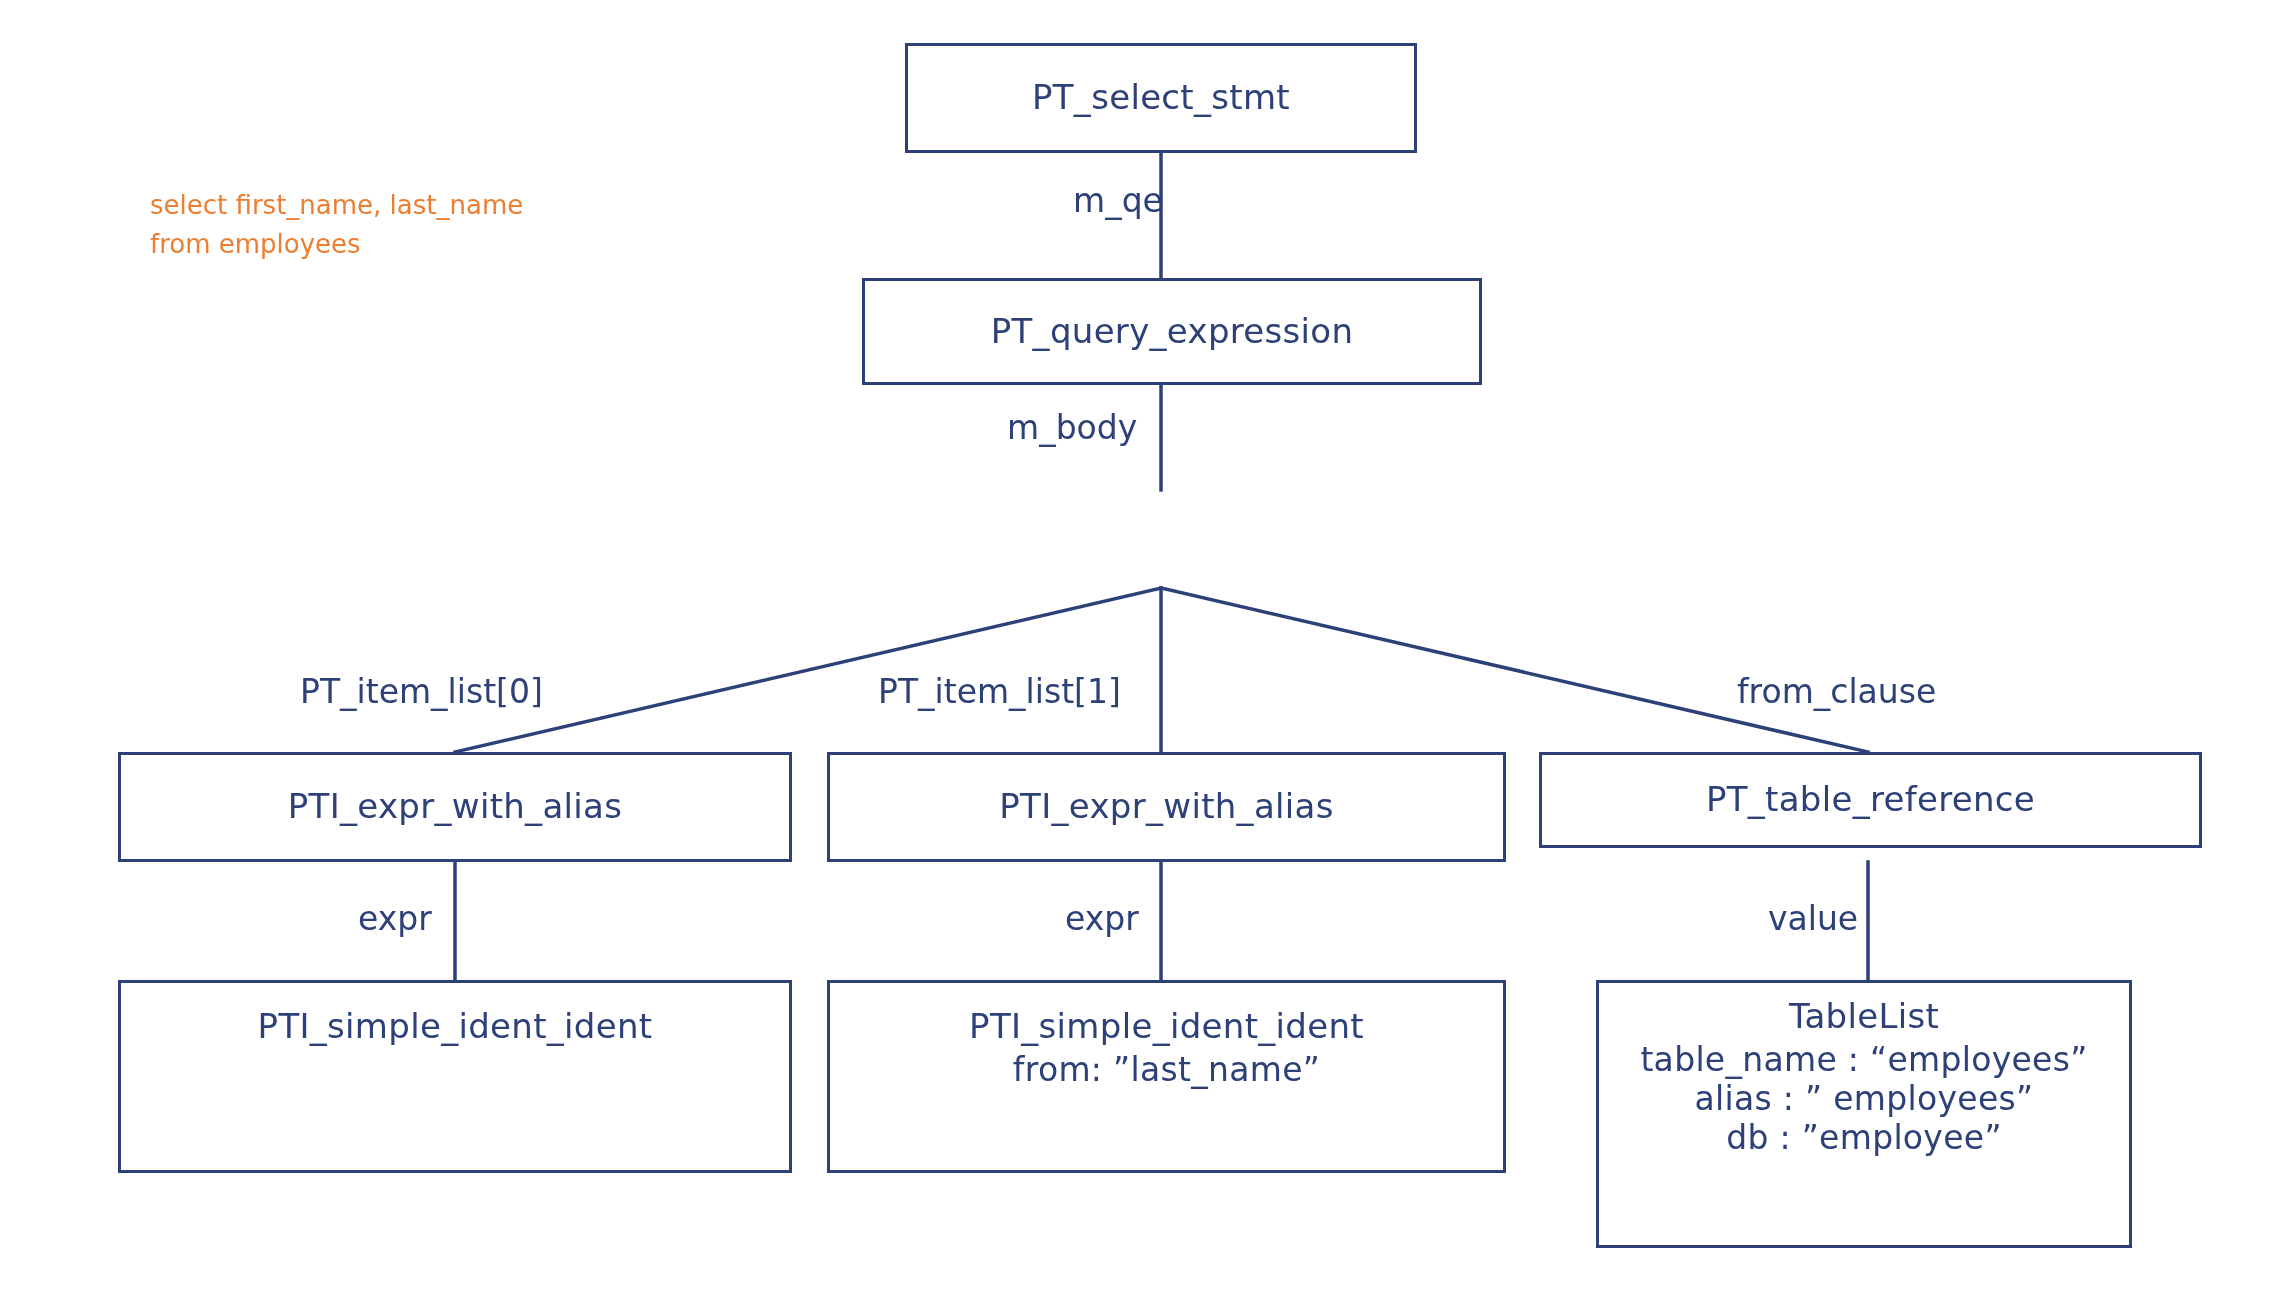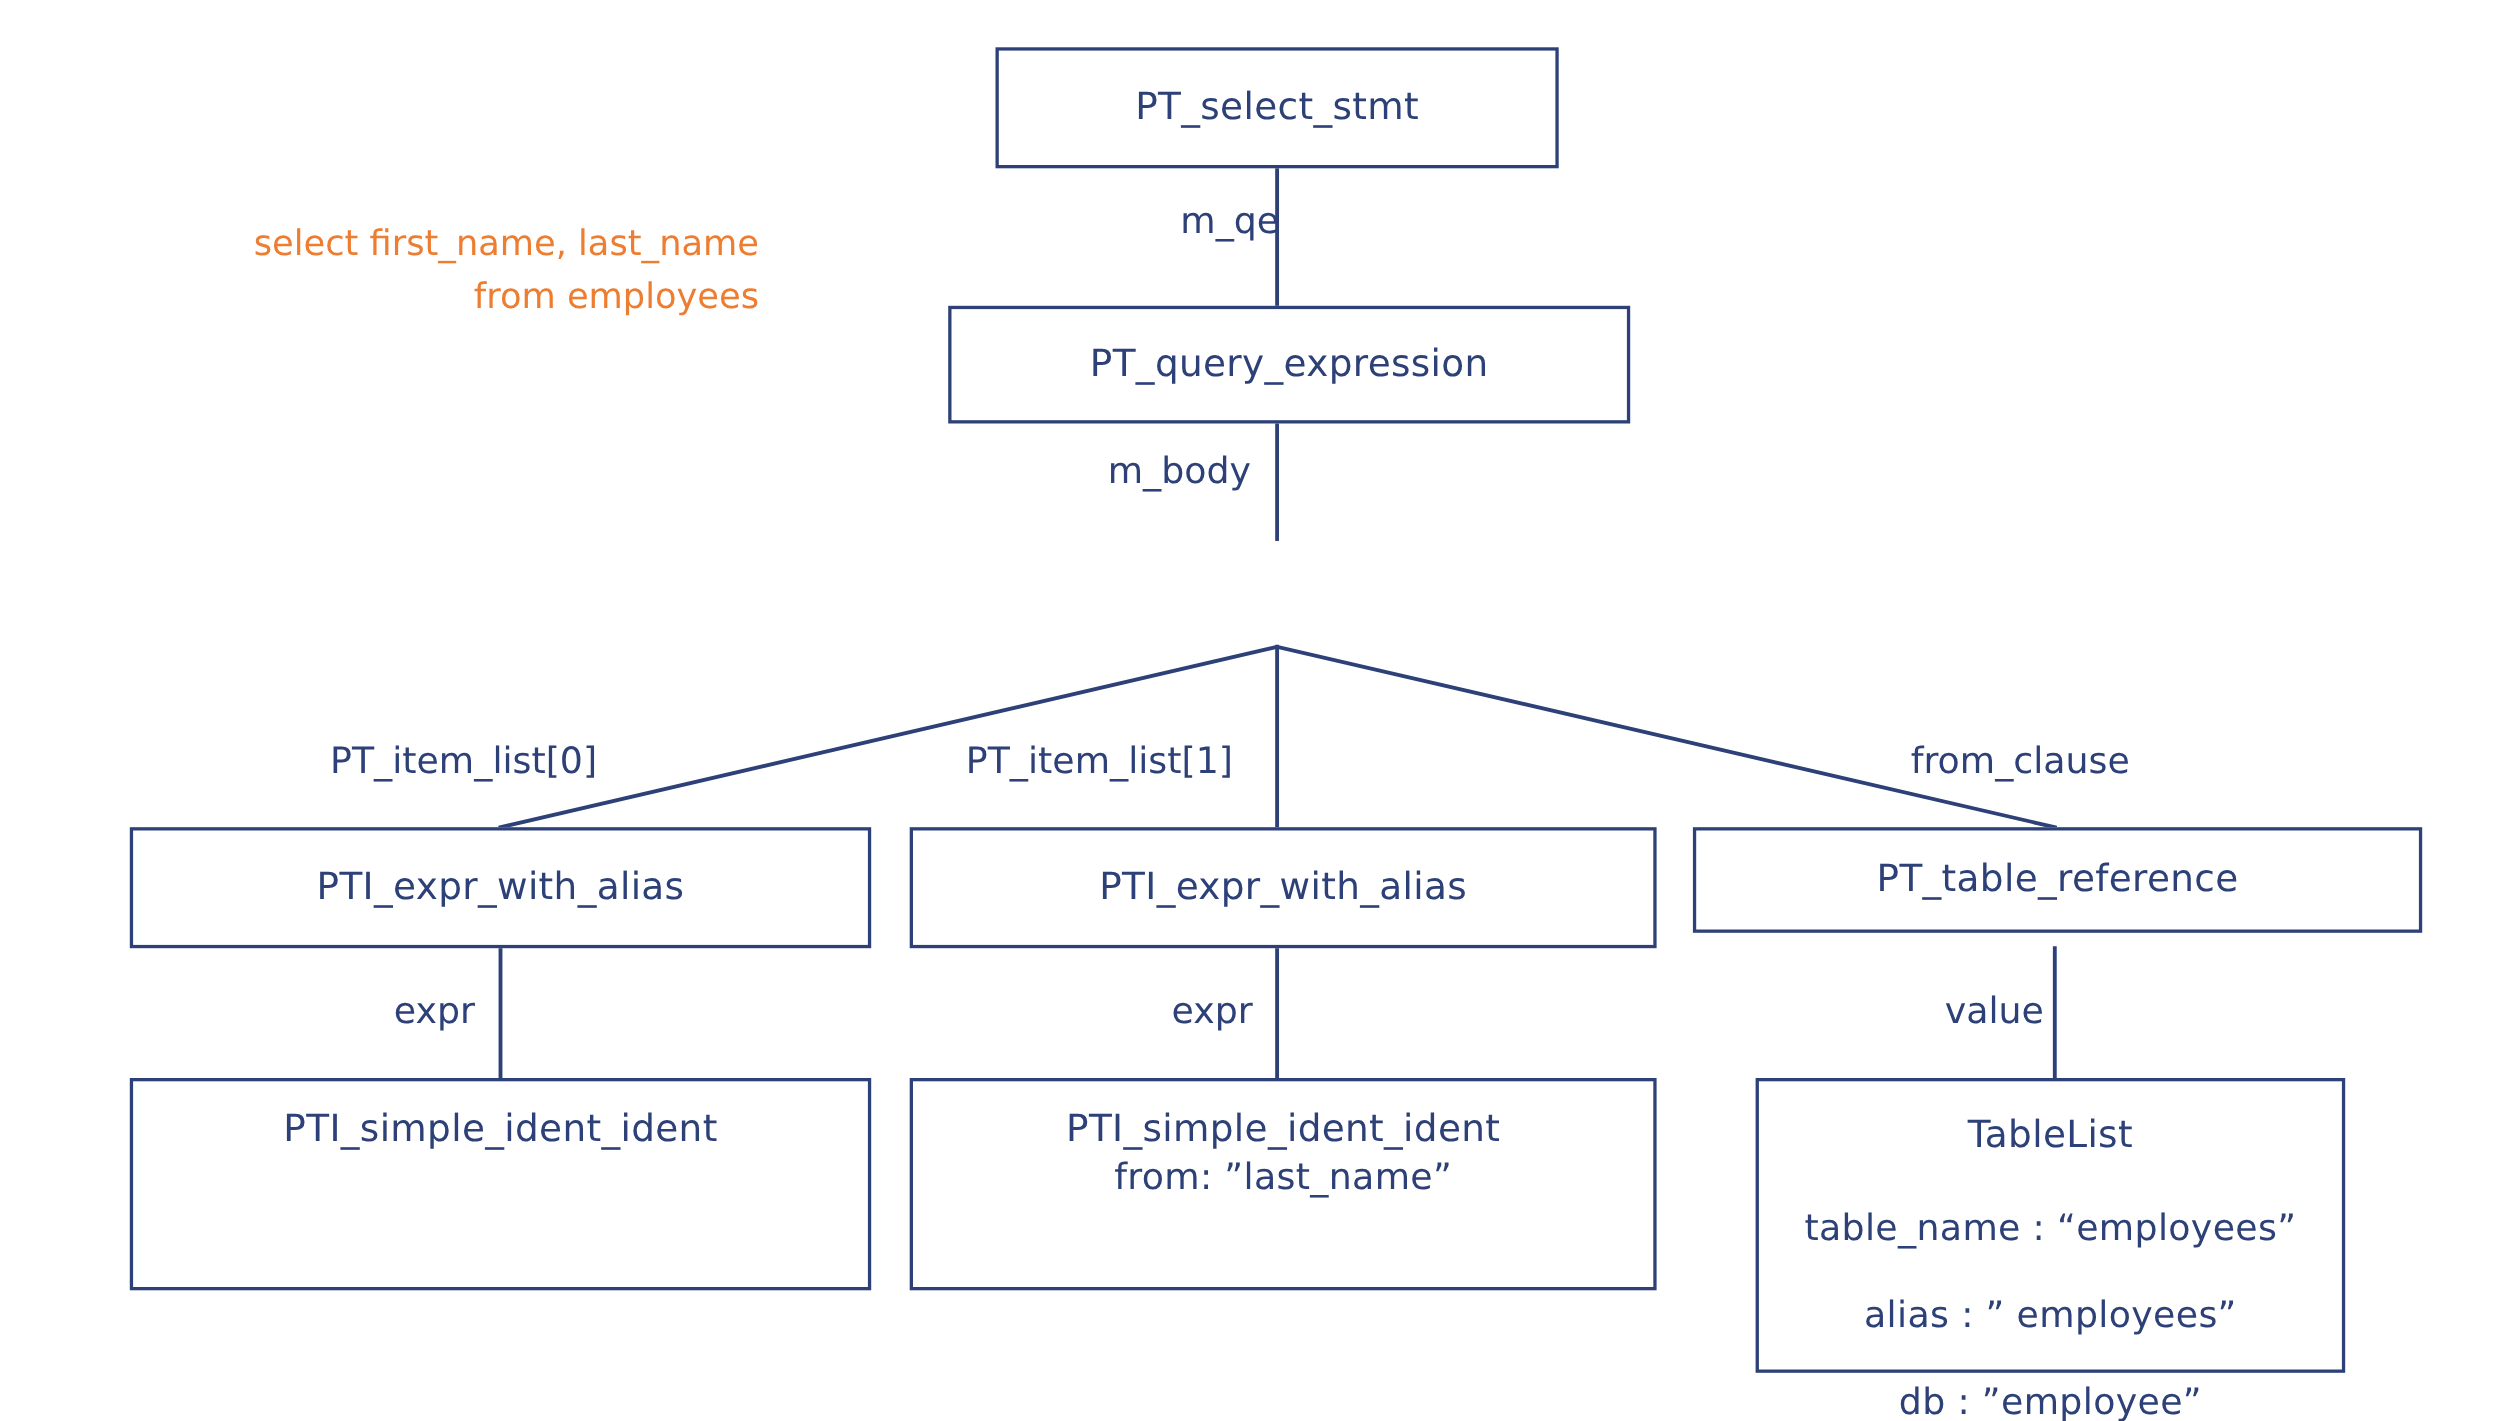--- a/index.html
+++ b/index.html
@@ -42,26 +42,25 @@
     font-size:33px;
     line-height:1;
     white-space:nowrap;
     z-index:3;
     background:transparent;
   }
 
   .sql-note{
     position:absolute;
     color:#ED7D31;
-    font-size:32px;
+    font-size:26px;
     line-height:1.5;
-    text-align:right;
+    text-align:left;
     white-space:pre-line;
     z-index:3;
-    margin-top:11px;
   }
 </style>
 </head>
 <body>
 
 <div id="canvas">
 
   <svg id="edges" viewBox="0 0 2284 1292" xmlns="http://www.w3.org/2000/svg">
     <g stroke="#2d4178" stroke-width="3.5" fill="none" stroke-linecap="square">
 
@@ -119,20 +118,20 @@
 
   <div class="node" style="left:118px;top:980px;width:674px;height:193px;padding-top:26px;">
     <div class="title">PTI_simple_ident_ident</div>
   </div>
 
   <div class="node" style="left:827px;top:980px;width:679px;height:193px;padding-top:26px;">
     <div class="title">PTI_simple_ident_ident</div>
     <div class="attr" style="margin-top:6px;">from: ”last_name”</div>
   </div>
 
-  <div class="node" style="left:1596px;top:980px;width:536px;height:268px;padding-top:32px;gap:40px;">
+  <div class="node" style="left:1596px;top:980px;width:536px;height:268px;padding-top:16px;">
     <div class="title">TableList</div>
     <div class="attr" style="margin-top:6px;">table_name : “employees”</div>
     <div class="attr">alias : ” employees”</div>
     <div class="attr">db : ”employee”</div>
   </div>
 
 </div>
 
 </body></html>

